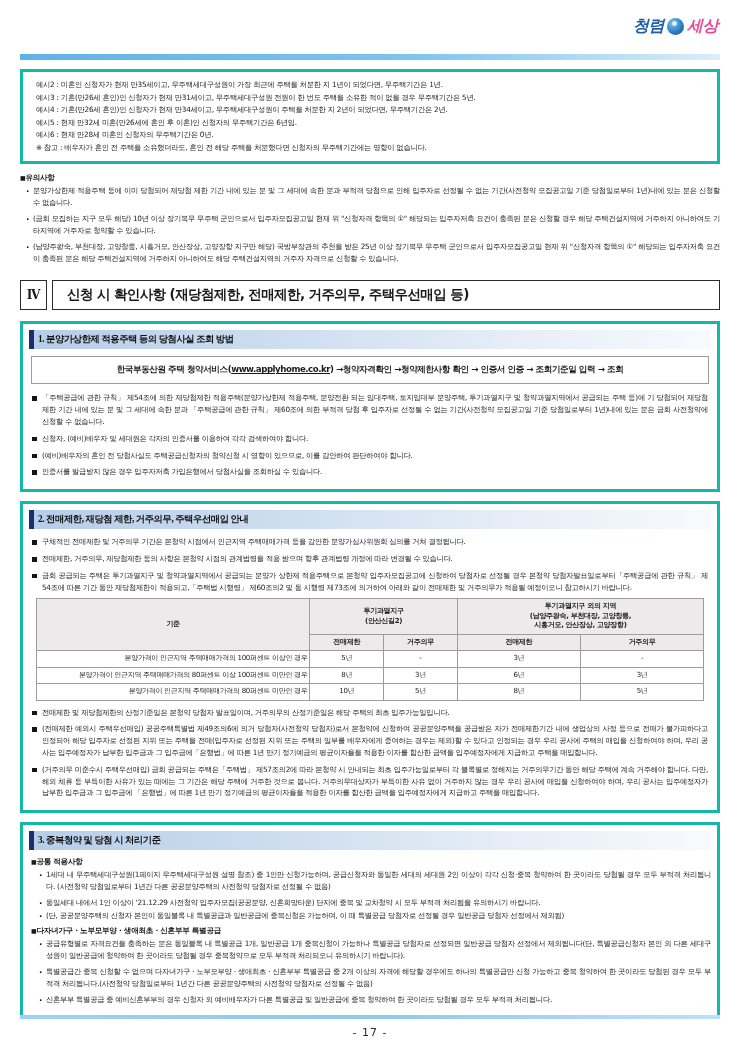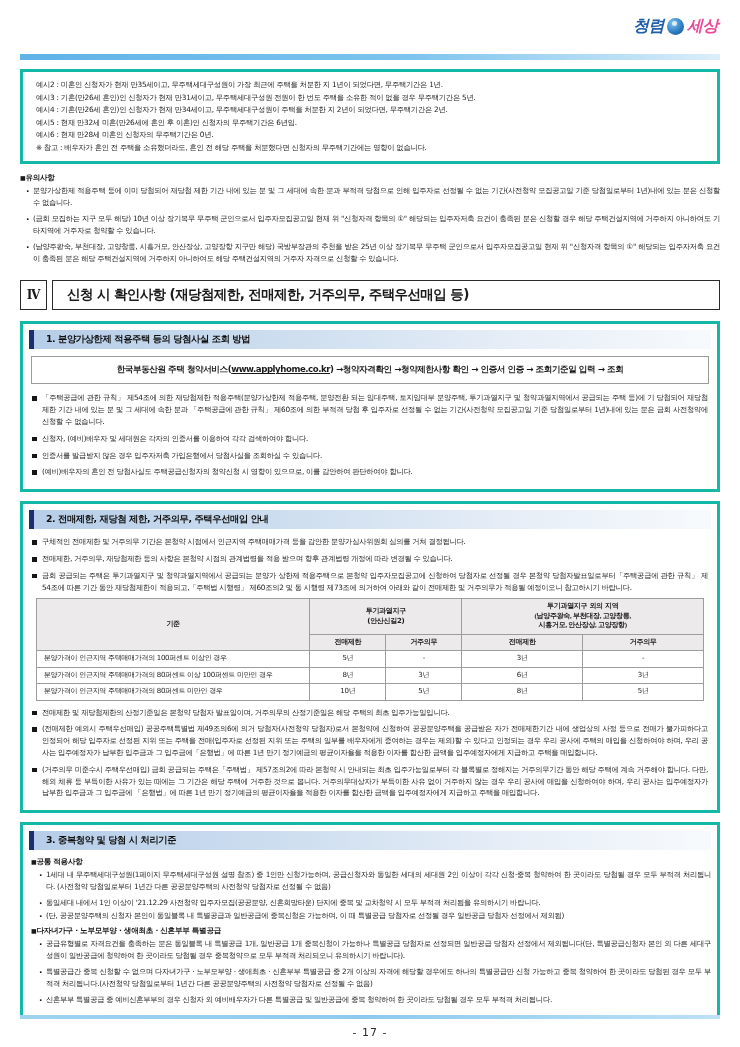--- a/index.html
+++ b/index.html
@@ -131,23 +131,24 @@
   
   .secbar {
     display: flex; align-items: stretch;
     background: linear-gradient(to right, #b6cde8 0%, #cfdff0 40%, #e7eef7 72%, #f7fafd 100%);
     height: 19px;
     margin-bottom: 7px;
   }
   .secbar .tick { width: 5px; background: #1b2f6e; }
   .secbar .lbl {
     display: flex; align-items: center;
-    padding-left: 12px;
+    padding-left: 4px;
     font-size: 9.3px; font-weight: bold; letter-spacing: -0.4px;
     color: #101010;
+    font-family: Liberation Serif, serif;
   }
 
   
   .urlstrip {
     border: 1px solid #9c9c9c;
     text-align: center;
     padding: 7px 4px;
     font-size: 8.6px; font-weight: bold;
     letter-spacing: -0.45px;
     margin: 5px 2px 8px 2px;
@@ -162,21 +163,21 @@
     letter-spacing: -0.3px;
   }
   table.tb th, table.tb td {
     border: 1px solid #9d9d9d;
     padding: 3px 2px;
     text-align: center;
     line-height: 1.35;
   }
   table.tb thead th { background: #eceaea; font-weight: bold; }
   table.tb td.crit {
-    text-align: left; padding-left: 7px; background: #fff;
+    text-align: right; padding-left: 7px; background: #fff;
     font-size: 7px;
   }
   table.tb .tall { height: 30px; }
 
   
   .ftr-rule {
     position: absolute;
     left: 20px; right: 20px; bottom: 28px;
     height: 4.5px;
     background: linear-gradient(to right, #9ed2f0 0%, #8dcaee 50%, #bde0f6 100%);
@@ -234,22 +235,22 @@
     <div class="secbar">
       <div class="tick"></div>
       <div class="lbl">1. 분양가상한제 적용주택 등의 당첨사실 조회 방법</div>
     </div>
     <div class="urlstrip">
       <span>한국부동산원 주택 청약서비스(<span class="ul">www.applyhome.co.kr</span>) →청약자격확인 →청약제한사항 확인 → 인증서 인증 → 조회기준일 입력 → 조회</span>
     </div>
     <ul class="sqs" style="margin-top:6px;padding:0 3px;">
       <li>「주택공급에 관한 규칙」 제54조에 의한 재당첨제한 적용주택(분양가상한제 적용주택, 분양전환 되는 임대주택, 토지임대부 분양주택, 투기과열지구 및 청약과열지역에서 공급되는 주택 등)에 기 당첨되어 재당첨 제한 기간 내에 있는 분 및 그 세대에 속한 분과 「주택공급에 관한 규칙」 제60조에 의한 부적격 당첨 후 입주자로 선정될 수 없는 기간(사전청약 모집공고일 기준 당첨일로부터 1년)내에 있는 분은 금회 사전청약에 신청할 수 없습니다.</li>
       <li>신청자, (예비)배우자 및 세대원은 각자의 인증서를 이용하여 각각 검색하여야 합니다.</li>
+      <li>(예비)배우자의 혼인 전 당첨사실도 주택공급신청자의 청약신청 시 영향이 있으므로, 이를 감안하여 판단하여야 합니다.</li>
       <li>인증서를 발급받지 않은 경우 입주자저축 가입은행에서 당첨사실을 조회하실 수 있습니다.</li>
-      <li>(예비)배우자의 혼인 전 당첨사실도 주택공급신청자의 청약신청 시 영향이 있으므로, 이를 감안하여 판단하여야 합니다.</li>
     </ul>
   </div>
 
   <div class="box" style="padding:6px;">
     <div class="secbar">
       <div class="tick"></div>
       <div class="lbl">2. 전매제한, 재당첨 제한, 거주의무, 주택우선매입 안내</div>
     </div>
     <ul class="sqs" style="padding:0 3px;">
       <li>구체적인 전매제한 및 거주의무 기간은 본청약 시점에서 인근지역 주택매매가격 등을 감안한 분양가심사위원회 심의를 거쳐 결정됩니다.</li>
@@ -260,21 +261,21 @@
     <table class="tb">
       <thead>
         <tr>
           <th rowspan="2" class="tall" style="width:41%;">기준</th>
           <th colspan="2">
             <span>투기과열지구</span><br>
             <span>(안산신길2)</span>
           </th>
           <th colspan="2">
             <span>투기과열지구 외의 지역</span><br>
-            <span style="white-space:pre-line;font-family:Liberation Serif, serif;">(남양주왕숙, 부천대장, 고양창릉,
+            <span style="white-space:pre-line;">(남양주왕숙, 부천대장, 고양창릉,
 시흥거모, 안산장상, 고양장항)</span>
           </th>
         </tr>
         <tr>
           <th>전매제한</th>
           <th>거주의무</th>
           <th>전매제한</th>
           <th>거주의무</th>
         </tr>
       </thead>

